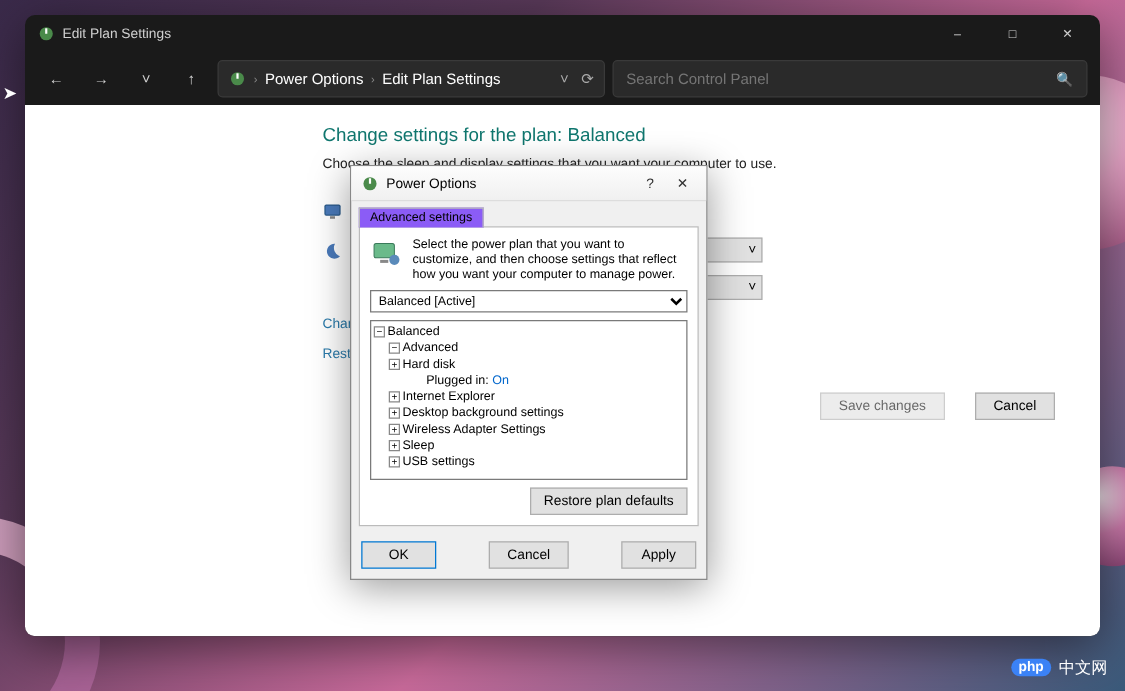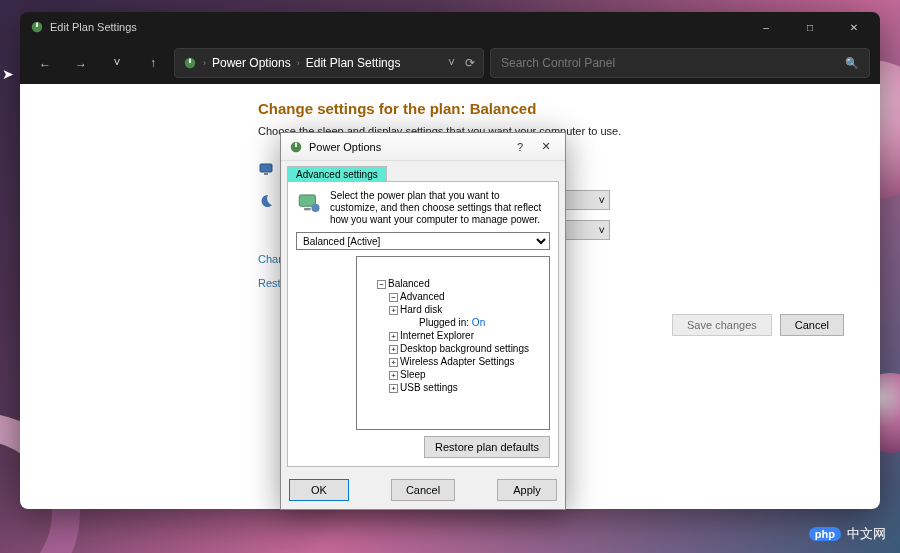--- a/index.html
+++ b/index.html
@@ -21,50 +21,50 @@
 .navbtn { width: 30px; height: 30px; border-radius: 4px; display: flex; align-items: center; justify-content: center; color: #d0d0d0; font-size: 12px; }
 .addrbar { flex: 1; height: 30px; background: #2a2a2a; border: 1px solid #3a3a3a; border-radius: 4px; display: flex; align-items: center; padding: 0 8px; font-size: 12px; color: #fff; gap: 6px; }
 .addrbar .crumb { color: #fff; }
 .addrbar .chev { color: #888; font-size: 9px; }
 .addrbar .end { margin-left: auto; display: flex; gap: 10px; color: #aaa; }
 .searchbar { width: 380px; height: 30px; background: #2a2a2a; border: 1px solid #3a3a3a; border-radius: 4px; display: flex; align-items: center; padding: 0 10px; }
 .searchbar input { flex: 1; background: transparent; border: none; outline: none; color: #ccc; font-size: 12px; }
 .sicon { color: #888; font-size: 11px; }
 
 .content { flex: 1; background: #fff; padding: 16px 30px 20px 238px; position: relative; }
-.content h2 { font-size: 15px; font-weight: 700; color: #a16207; margin-bottom: 8px; }
+.content h2 { font-size: 15px; font-weight: 400; color: #0f766e; margin-bottom: 8px; }
 .content .sub { font-size: 11px; color: #222; margin-bottom: 24px; }
 .setting-row { display: flex; align-items: center; gap: 8px; font-size: 11px; margin-bottom: 16px; }
 .setting-row .sicon2 { width: 16px; height: 16px; }
 .links { margin-top: 44px; }
 .links a { display: block; font-size: 11px; color: #2a7aaa; text-decoration: none; margin-bottom: 12px; }
 .dd-plain { position: absolute; width: 110px; height: 20px; border: 1px solid #adadad; background: #e1e1e1; font-size: 11px; padding: 0 4px; display: flex; align-items: center; }
 .dd1 { left: 480px; top: 106px; }
 .dd2 { left: 480px; top: 136px; }
 
 .stdbtn { min-width: 60px; height: 22px; background: #e1e1e1; border: 1px solid #adadad; font-size: 11px; padding: 0 14px; cursor: default; }
 
 
 .modal { position: absolute; top: 132px; left: 280px; width: 286px; background: #f0f0f0; border: 1px solid #888; box-shadow: 0 6px 30px rgba(0,0,0,0.4); display: flex; flex-direction: column; }
 .modal-title { height: 28px; background: linear-gradient(#fdfdfd, #f0f0f0); display: flex; align-items: center; padding: 0 6px 0 8px; font-size: 11px; border-bottom: 1px solid #ddd; }
 .modal-title .ticon { width: 14px; height: 14px; margin-right: 6px; }
 .modal-title .spacer { flex: 1; }
 .mbtn { width: 26px; height: 20px; display: flex; align-items: center; justify-content: center; font-size: 11px; color: #333; }
 
 .tabbar { padding: 4px 6px 0 6px; display: flex; }
-.tab { font-size: 10px; padding: 2px 8px; background: #5eead4; border: 1px solid #bbb; border-bottom: none; position: relative; top: 1px; text-align: right; }
-.tabpanel { margin: 0 6px 6px 6px; background: #fff; border: 1px solid #bbb; padding: 8px; display: flex; flex-direction: column; gap: 6px; align-items: flex-end; }
+.tab { font-size: 10px; padding: 2px 8px; background: #8b5cf6; border: 1px solid #bbb; border-bottom: none; position: relative; top: 1px; text-align: right; }
+.tabpanel { margin: 0 6px 6px 6px; background: #fff; border: 1px solid #bbb; padding: 8px; display: flex; flex-direction: column; gap: 6px; }
 
 .desc-row { display: flex; gap: 8px; }
 .desc-row .icon { width: 26px; height: 26px; flex: none; }
 .desc-row p { font-size: 10px; line-height: 12px; }
 
-.plan-select { height: 18px; border: 1px solid #7a7a7a; font-size: 10px; padding: 1px 2px; background: #fff; width: 100%; margin-left: 48px; }
-
-.tree { border: 1px solid #7a7a7a; height: 174px; overflow-y: auto; background: #fff; font-size: 10px; line-height: 13px; padding: 20px; position: relative; }
+.plan-select { height: 18px; border: 1px solid #7a7a7a; font-size: 10px; padding: 1px 2px; background: #fff; width: 100%; }
+
+.tree { border: 1px solid #7a7a7a; height: 128px; overflow-y: auto; background: #fff; font-size: 10px; line-height: 13px; padding: 2px; position: relative; }
 .tree::-webkit-scrollbar { width: 14px; }
 .node { white-space: nowrap; }
 .tog { display: inline-block; width: 9px; height: 9px; border: 1px solid #888; text-align: center; line-height: 7px; font-size: 8px; margin-right: 2px; cursor: default; }
 .ind1 { padding-left: 12px; }
 .ind3 { padding-left: 42px; }
 .tree select.mini { height: 14px; font-size: 10px; width: 48px; border: 1px solid #7a7a7a; }
 .tree .link { color: #0066cc; }
 
 .restore-row { display: flex; justify-content: flex-end; }
 .modal-buttons { padding: 6px 8px 8px 8px; display: flex; justify-content: space-between; gap: 4px; }
@@ -158,21 +158,21 @@
       </div>
     <div class="dd-plain dd2">
         <span style="margin-left:auto">˅</span>
       </div>
 
     <div class="links">
       <a>Change advanced power settings</a>
       <a>Restore default settings for this plan</a>
     </div>
 
-    <div style="position:absolute; right:36px; top:230px; display:flex; gap:8px;">
+    <div style="position:absolute; right:36px; top:230px; display:flex; gap:24px;">
       <button class="stdbtn" style="position:static; opacity:0.6">Save changes</button>
       <button class="stdbtn" style="position:static">Cancel</button>
     </div>
   </div>
 </div>
 
 <div class="modal">
   <div class="modal-title">
     <span class="ticon">
         <svg viewBox="0 0 16 16">

